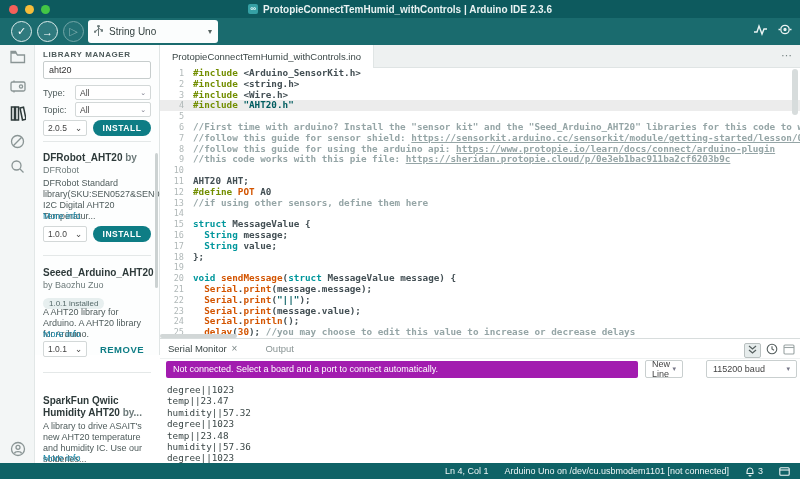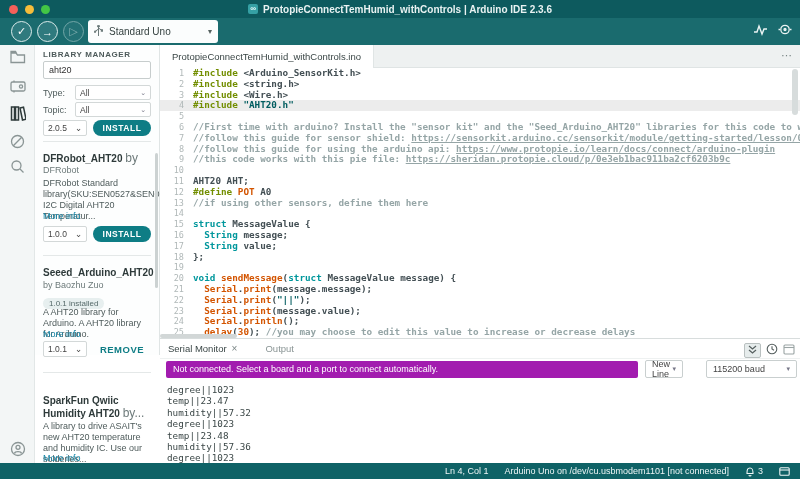--- a/index.html
+++ b/index.html
@@ -40,21 +40,21 @@
   .search-box { top:16px; height:18px; border:1px solid #c7cdcd; background:#fff; border-radius:2px; font-size:9px; color:#333; line-height:16px; padding-left:5px; }
   .filter-row { display:flex; align-items:center; gap:4px; height:15px; }
   .filter-row .flabel { font-size:9px; color:#4e5b5b; width:28px; }
   .mini-select { flex:1; border:1px solid #d3d8d8; background:#fff; border-radius:2px; height:15px; display:flex; align-items:center; justify-content:space-between; padding:0 4px; font-size:8.5px; color:#444; }
   .mini-select .caret{ font-size:7px; color:#778; }
   .ver-row { display:flex; align-items:center; gap:6px; }
   .ver-select { width:44px; border:1px solid #d3d8d8; background:#fff; border-radius:2px; height:16px; display:flex; align-items:center; justify-content:space-between; padding:0 4px; font-size:8.5px; color:#444; }
   .pill { background:#0e7d85; color:#fff; font-size:8.5px; font-weight:bold; letter-spacing:.5px; border-radius:9px; height:16px; display:flex; align-items:center; justify-content:center; flex:1; }
   .divider { border-top:1px solid #e4e8e8; left:8px; right:8px; }
   .lib-name { font-size:10px; font-weight:bold; color:#2e3a3a; line-height:12px; }
-  .lib-name .by { font-weight:normal; color:#6d7a7a; font-size:12px; }
+  .lib-name .by { font-weight:bold; color:#6d7a7a; font-size:10px; }
   .lib-author { font-size:9px; color:#6d7a7a; }
   .lib-desc { font-size:9px; color:#4e5b5b; line-height:11px; }
   .more-info { font-size:9px; color:#1286a8; }
   .badge { display:inline-block; background:#e7efef; color:#566a6a; font-size:8px; border-radius:7px; padding:1px 6px; }
   .remove-btn { color:#0e7d85; font-weight:bold; font-size:9.5px; letter-spacing:.5px; flex:1; text-align:center; }
   .lib-scrollthumb { left:155px; top:153px; width:3px; height:135px; background:#ccd2d2; border-radius:2px; }
 
   
   .tabbar { left:160px; top:45px; width:640px; height:23px; background:#eef1f1; border-bottom:1px solid #dfe4e4; display:flex; }
   .tab { background:#fff; height:23px; padding:0 12px; display:flex; align-items:center; font-size:9.5px; color:#3b4747; border-right:1px solid #e0e5e5; }
@@ -122,21 +122,21 @@
             <g stroke="#6b7a7a" stroke-width="1" fill="none">
               <line x1="4.5" y1="1" x2="4.5" y2="11"></line>
               <line x1="4.5" y1="4" x2="1" y2="6.5"></line>
               <line x1="4.5" y1="3" x2="8" y2="5.5"></line>
               <circle cx="4.5" cy="1.2" r="1" fill="#6b7a7a"></circle>
               <rect x="7.3" y="4.8" width="1.4" height="1.4" fill="#6b7a7a"></rect>
               <circle cx="1" cy="6.7" r=".8" fill="#6b7a7a"></circle>
             </g>
           </svg>
       </span>
-      <span class="bname">Standard Uno</span>
+      <span class="bname">String Uno</span>
       <span class="caret">▾</span>
     </div>
     <div class="tool-right">
       <span>
         <svg width="15" height="14" viewBox="0 0 15 14" fill="none" stroke="#eaf3f3" stroke-width="1.4">
             <polyline points="1,9 4,9 6,3 9,11 11,6 14,6"></polyline>
           </svg>
       </span>
       <span>
         <svg width="14" height="14" viewBox="0 0 14 14" fill="none" stroke="#eaf3f3" stroke-width="1.3">

